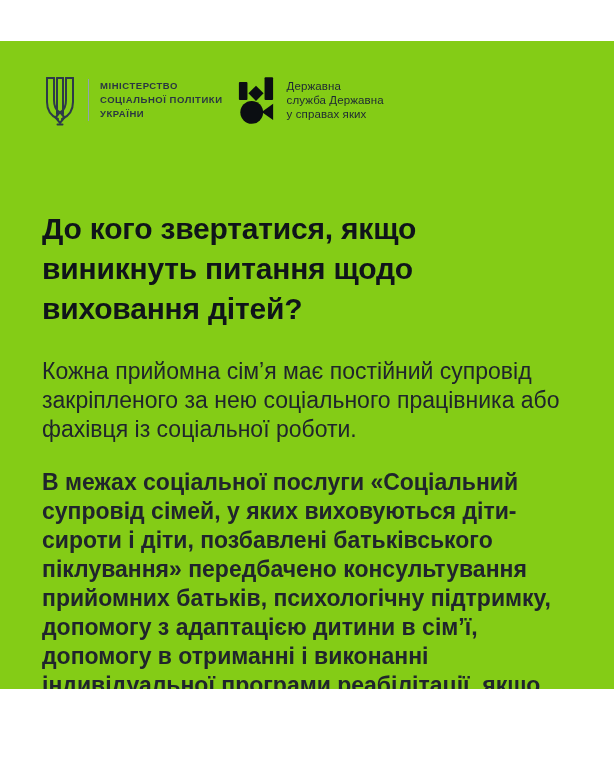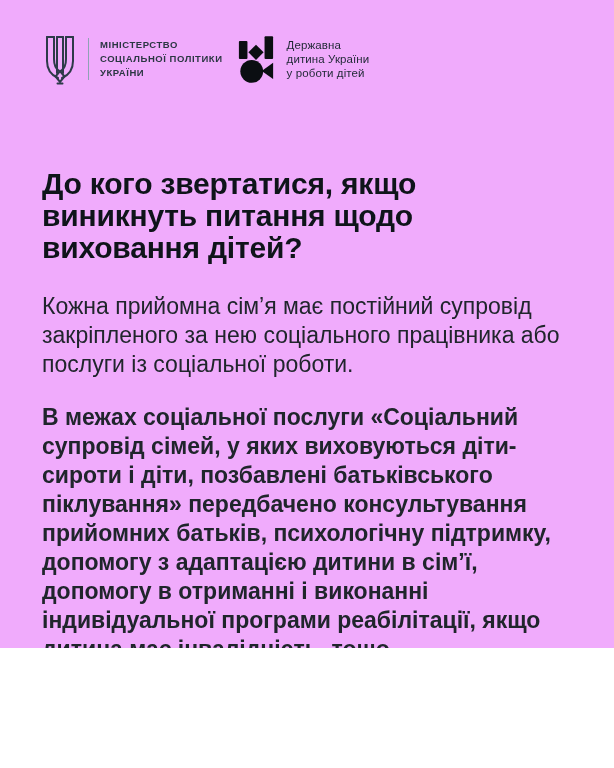--- a/index.html
+++ b/index.html
@@ -3,26 +3,27 @@
 <meta charset="utf-8">
 <style>
   html, body {
     margin: 0;
     padding: 0;
   }
   .poster {
     position: relative;
     width: 614px;
     height: 648px;
-    background: #f0abfc;
+    background: #84cc16;
     font-family: "Liberation Sans", sans-serif;
     color: #1f242b;
     box-sizing: border-box;
     padding: 33px 38px 0 42px;
     overflow: hidden;
+    margin-top: 41px;
   }
   .logos {
     display: flex;
     align-items: center;
   }
   .logo-group {
     display: flex;
     align-items: center;
   }
   .trident-icon svg {
@@ -53,21 +54,21 @@
     font-size: 11.5px;
     font-weight: 400;
     line-height: 14px;
     letter-spacing: 0.1px;
     color: #1d2733;
   }
   .headline {
     margin: 83px 0 0 0;
     max-width: 468px;
     font-size: 30px;
-    line-height: 32px;
+    line-height: 40px;
     font-weight: 700;
     letter-spacing: -0.2px;
     color: #0f141a;
   }
   .body-paragraph {
     max-width: 545px;
     font-size: 23px;
     line-height: 29px;
     font-weight: 400;
     color: #20252c;
@@ -113,26 +114,26 @@
         <svg width="38" height="50" viewBox="0 0 40 52" fill="#0b0e12">
           <rect x="2" y="7" width="9" height="19" rx="1"></rect>
           <rect x="29" y="2" width="9" height="24" rx="1"></rect>
           <path d="M20 11 l8 8 -8 8 -8 -8 Z"></path>
           <circle cx="15.5" cy="39" r="12"></circle>
           <path d="M38 30 v17 L26 38.5 Z"></path>
         </svg>
       </span>
       <div class="service-text">
         <div>Державна</div>
-        <div>дитина України</div>
-        <div>у роботи дітей</div>
+        <div>служба Державна</div>
+        <div>у справах яких</div>
       </div>
     </div>
 
   </header>
 
   <main>
     <h1 class="headline">До кого звертатися, якщо виникнуть питання щодо виховання дітей?</h1>
-    <p class="body-paragraph first">Кожна прийомна сім’я має постійний супровід закріпленого за нею соціального працівника або послуги із соціальної роботи.</p>
+    <p class="body-paragraph first">Кожна прийомна сім’я має постійний супровід закріпленого за нею соціального працівника або фахівця із соціальної роботи.</p>
     <p class="body-paragraph second">В межах соціальної послуги «Соціальний супровід сімей, у яких виховуються діти-сироти і діти, позбавлені батьківського піклування» передбачено консультування прийомних батьків, психологічну підтримку, допомогу з адаптацією дитини в сім’ї, допомогу в отриманні і виконанні індивідуальної програми реабілітації, якщо дитина має інвалідність, тощо.</p>
   </main>
 
 </div>
 
 </body></html>

